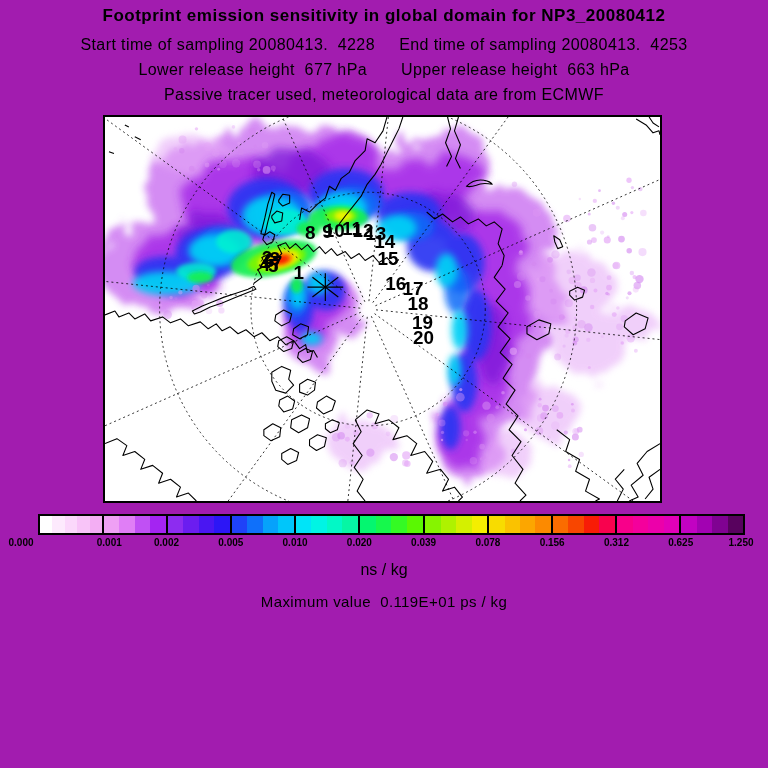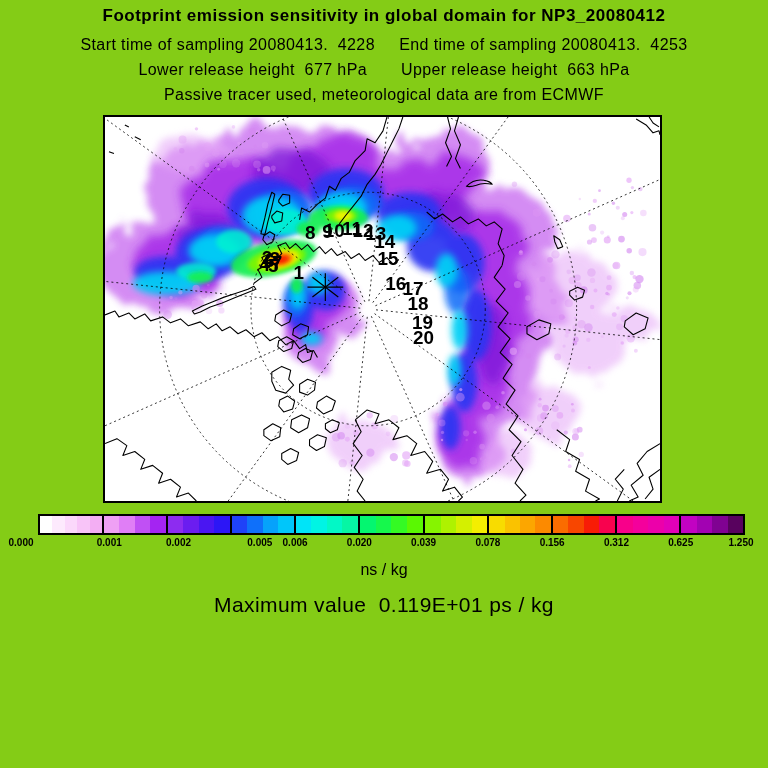--- a/index.html
+++ b/index.html
@@ -1,34 +1,34 @@
 <!DOCTYPE html>
 <html><head>
 <meta charset="utf-8">
 <style>
   html,body{margin:0;padding:0;background:#fff;}
-  .page{position:relative;width:768px;height:768px;background:#84cc16;overflow:hidden;
+  .page{position:relative;width:768px;height:768px;background:#a21caf;overflow:hidden;
         font-family:"Liberation Sans","DejaVu Sans",sans-serif;color:#000;}
   .hdr{position:absolute;left:0;width:768px;text-align:center;white-space:pre;
        font-size:16px;letter-spacing:0.4px;}
   .hdr.title{font-weight:bold;font-size:17px;letter-spacing:0.5px;}
   .map{position:absolute;left:103px;top:115px;width:559px;height:388px;
        border:2px solid #000;box-sizing:border-box;background:#fff;}
   .map svg{position:absolute;left:0;top:0;width:555px;height:384px;display:block;}
   .colorbar{position:absolute;left:38px;top:514px;width:707px;height:21px;
             border:2px solid #000;box-sizing:border-box;display:flex;}
   .cb-seg{flex:1 1 0;height:100%;border-right:2px solid #000;}
   .cb-seg:last-child{border-right:none;}
   .cb-labels{position:absolute;left:38px;top:537px;width:707px;height:18px;}
   .cb-tick{position:absolute;top:0;transform:translateX(-50%);
            font-size:10px;font-weight:bold;white-space:nowrap;}
   .units{position:absolute;left:0;top:561px;width:768px;text-align:center;
          font-size:16px;white-space:pre;}
   .maxval{position:absolute;left:0;top:593px;width:768px;text-align:center;
-          font-size:21px;letter-spacing:0.4px;white-space:pre;}
+          font-size:15px;letter-spacing:0.4px;white-space:pre;}
   .traj{font-family:"Liberation Sans","DejaVu Sans",sans-serif;font-weight:bold;font-size:19px;}
 </style>
 </head>
 <body>
 
 <div class="page">
 
   <div class="hdr title" style="top:6px">Footprint emission sensitivity in global domain for NP3_20080412</div>
   <div class="hdr" style="top:36px">Start time of sampling 20080413.  4228     End time of sampling 20080413.  4253</div>
   <div class="hdr" style="top:61px">Lower release height  677 hPa       Upper release height  663 hPa</div>
@@ -427,23 +427,23 @@
       <div class="cb-seg" style="background: linear-gradient(to right, rgb(4, 246, 112) 0%, rgb(4, 246, 112) 25%, rgb(22, 248, 76) 25%, rgb(22, 248, 76) 50%, rgb(52, 250, 36) 50%, rgb(52, 250, 36) 75%, rgb(90, 248, 2) 75%, rgb(90, 248, 2) 100%);"></div>
       <div class="cb-seg" style="background: linear-gradient(to right, rgb(134, 244, 0) 0%, rgb(134, 244, 0) 25%, rgb(174, 242, 0) 25%, rgb(174, 242, 0) 50%, rgb(212, 240, 0) 50%, rgb(212, 240, 0) 75%, rgb(244, 238, 0) 75%, rgb(244, 238, 0) 100%);"></div>
       <div class="cb-seg" style="background: linear-gradient(to right, rgb(248, 220, 0) 0%, rgb(248, 220, 0) 25%, rgb(250, 194, 0) 25%, rgb(250, 194, 0) 50%, rgb(252, 166, 0) 50%, rgb(252, 166, 0) 75%, rgb(252, 138, 0) 75%, rgb(252, 138, 0) 100%);"></div>
       <div class="cb-seg" style="background: linear-gradient(to right, rgb(250, 108, 0) 0%, rgb(250, 108, 0) 25%, rgb(248, 70, 0) 25%, rgb(248, 70, 0) 50%, rgb(248, 28, 6) 50%, rgb(248, 28, 6) 75%, rgb(248, 2, 78) 75%, rgb(248, 2, 78) 100%);"></div>
       <div class="cb-seg" style="background: linear-gradient(to right, rgb(248, 0, 138) 0%, rgb(248, 0, 138) 25%, rgb(244, 0, 156) 25%, rgb(244, 0, 156) 50%, rgb(236, 0, 170) 50%, rgb(236, 0, 170) 75%, rgb(226, 0, 184) 75%, rgb(226, 0, 184) 100%);"></div>
       <div class="cb-seg" style="background: linear-gradient(to right, rgb(194, 2, 194) 0%, rgb(194, 2, 194) 25%, rgb(162, 2, 178) 25%, rgb(162, 2, 178) 50%, rgb(128, 2, 146) 50%, rgb(128, 2, 146) 75%, rgb(88, 2, 94) 75%, rgb(88, 2, 94) 100%);"></div>
     </div>
   <div class="cb-labels" id="cb-labels">
       <span class="cb-tick" style="left: 0%; transform: translateX(calc(-50% - 17px));">0.000</span>
       <span class="cb-tick" style="left: 9.09091%; margin-left: 7px;">0.001</span>
-      <span class="cb-tick" style="left: 18.1818%; margin-left: 12px;">0.002</span>
-      <span class="cb-tick" style="left: 27.2727%; margin-left: 29px;">0.005</span>
-      <span class="cb-tick" style="left: 36.3636%;">0.006</span>
+      <span class="cb-tick" style="left: 18.1818%;">0.002</span>
+      <span class="cb-tick" style="left: 27.2727%;">0.005</span>
+      <span class="cb-tick" style="left: 36.3636%;">0.010</span>
       <span class="cb-tick" style="left: 45.4545%;">0.020</span>
       <span class="cb-tick" style="left: 54.5455%;">0.039</span>
       <span class="cb-tick" style="left: 63.6364%;">0.078</span>
       <span class="cb-tick" style="left: 72.7273%;">0.156</span>
       <span class="cb-tick" style="left: 81.8182%;">0.312</span>
       <span class="cb-tick" style="left: 90.9091%;">0.625</span>
       <span class="cb-tick" style="left: 100%; transform: translateX(calc(-50% - 4px));">1.250</span>
     </div>
   <div class="units">ns / kg</div>
   <div class="maxval">Maximum value  0.119E+01 ps / kg</div>

